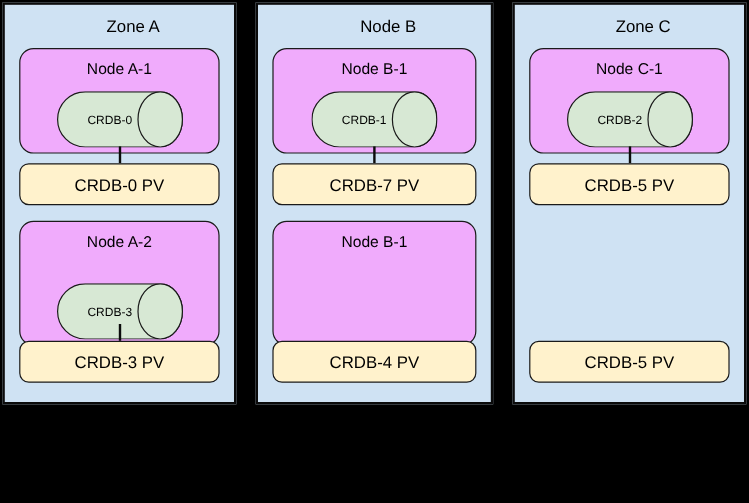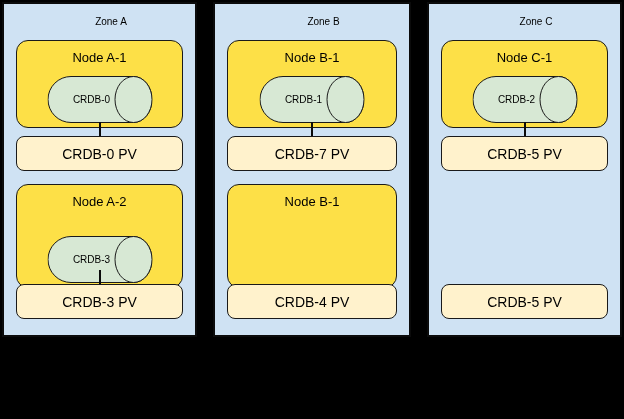--- a/index.html
+++ b/index.html
@@ -10,24 +10,24 @@
   }
   .zone{
     position:absolute;top:2px;height:335px;background:#cfe2f3;
     border:2px solid #0b0b0b;box-sizing:border-box;
   }
   .zone-a{left:2px;width:195px;}
   .zone-b{left:213px;width:198px;}
   .zone-c{left:427px;width:195px;}
   .zone-label{
     position:absolute;top:10px;left:0;right:0;text-align:center;
-    font-size:10px;line-height:16px;padding-left:23px;
+    font-size:14px;line-height:16px;padding-left:23px;
   }
   .node{
-    position:absolute;left:12px;right:12px;background:#fde047;
+    position:absolute;left:12px;right:12px;background:#f0abfc;
     border:1px solid #1a1a1a;border-radius:12px;box-sizing:border-box;
   }
   .node-1{top:36px;height:88px;}
   .node-2{top:180px;height:104px;}
   .node-label{
     position:absolute;top:9px;left:0;right:0;text-align:center;
     font-size:13px;line-height:16px;
   }
   .cylinder{
     position:absolute;bottom:4px;left:50%;transform:translateX(-50%);
@@ -81,21 +81,21 @@
         <text x="44" y="27" text-anchor="middle">CRDB-3</text>
       </svg>
     </div>
     <div class="connector c-2"></div>
     <div class="pv pv-2">
       <span>CRDB-3 PV</span>
     </div>
   </section>
 
   <section class="zone zone-b">
-    <div class="zone-label">Zone B</div>
+    <div class="zone-label">Node B</div>
 
     <div class="node node-1">
       <div class="node-label">Node B-1</div>
       <svg class="cylinder" width="105" height="47" viewBox="0 0 105 47">
         <path d="M 23.5 0.5 L 86 0.5 A 18.5 23 0 0 1 86 46.5 L 23.5 46.5 A 23 23 0 0 1 23.5 0.5 Z" fill="#d7e8d4" stroke="#1a1a1a" stroke-width="1"></path>
         <ellipse cx="86" cy="23.5" rx="18.5" ry="23" fill="#d7e8d4" stroke="#1a1a1a" stroke-width="1"></ellipse>
         <text x="44" y="27" text-anchor="middle">CRDB-1</text>
       </svg>
     </div>
     <div class="connector c-1"></div>

